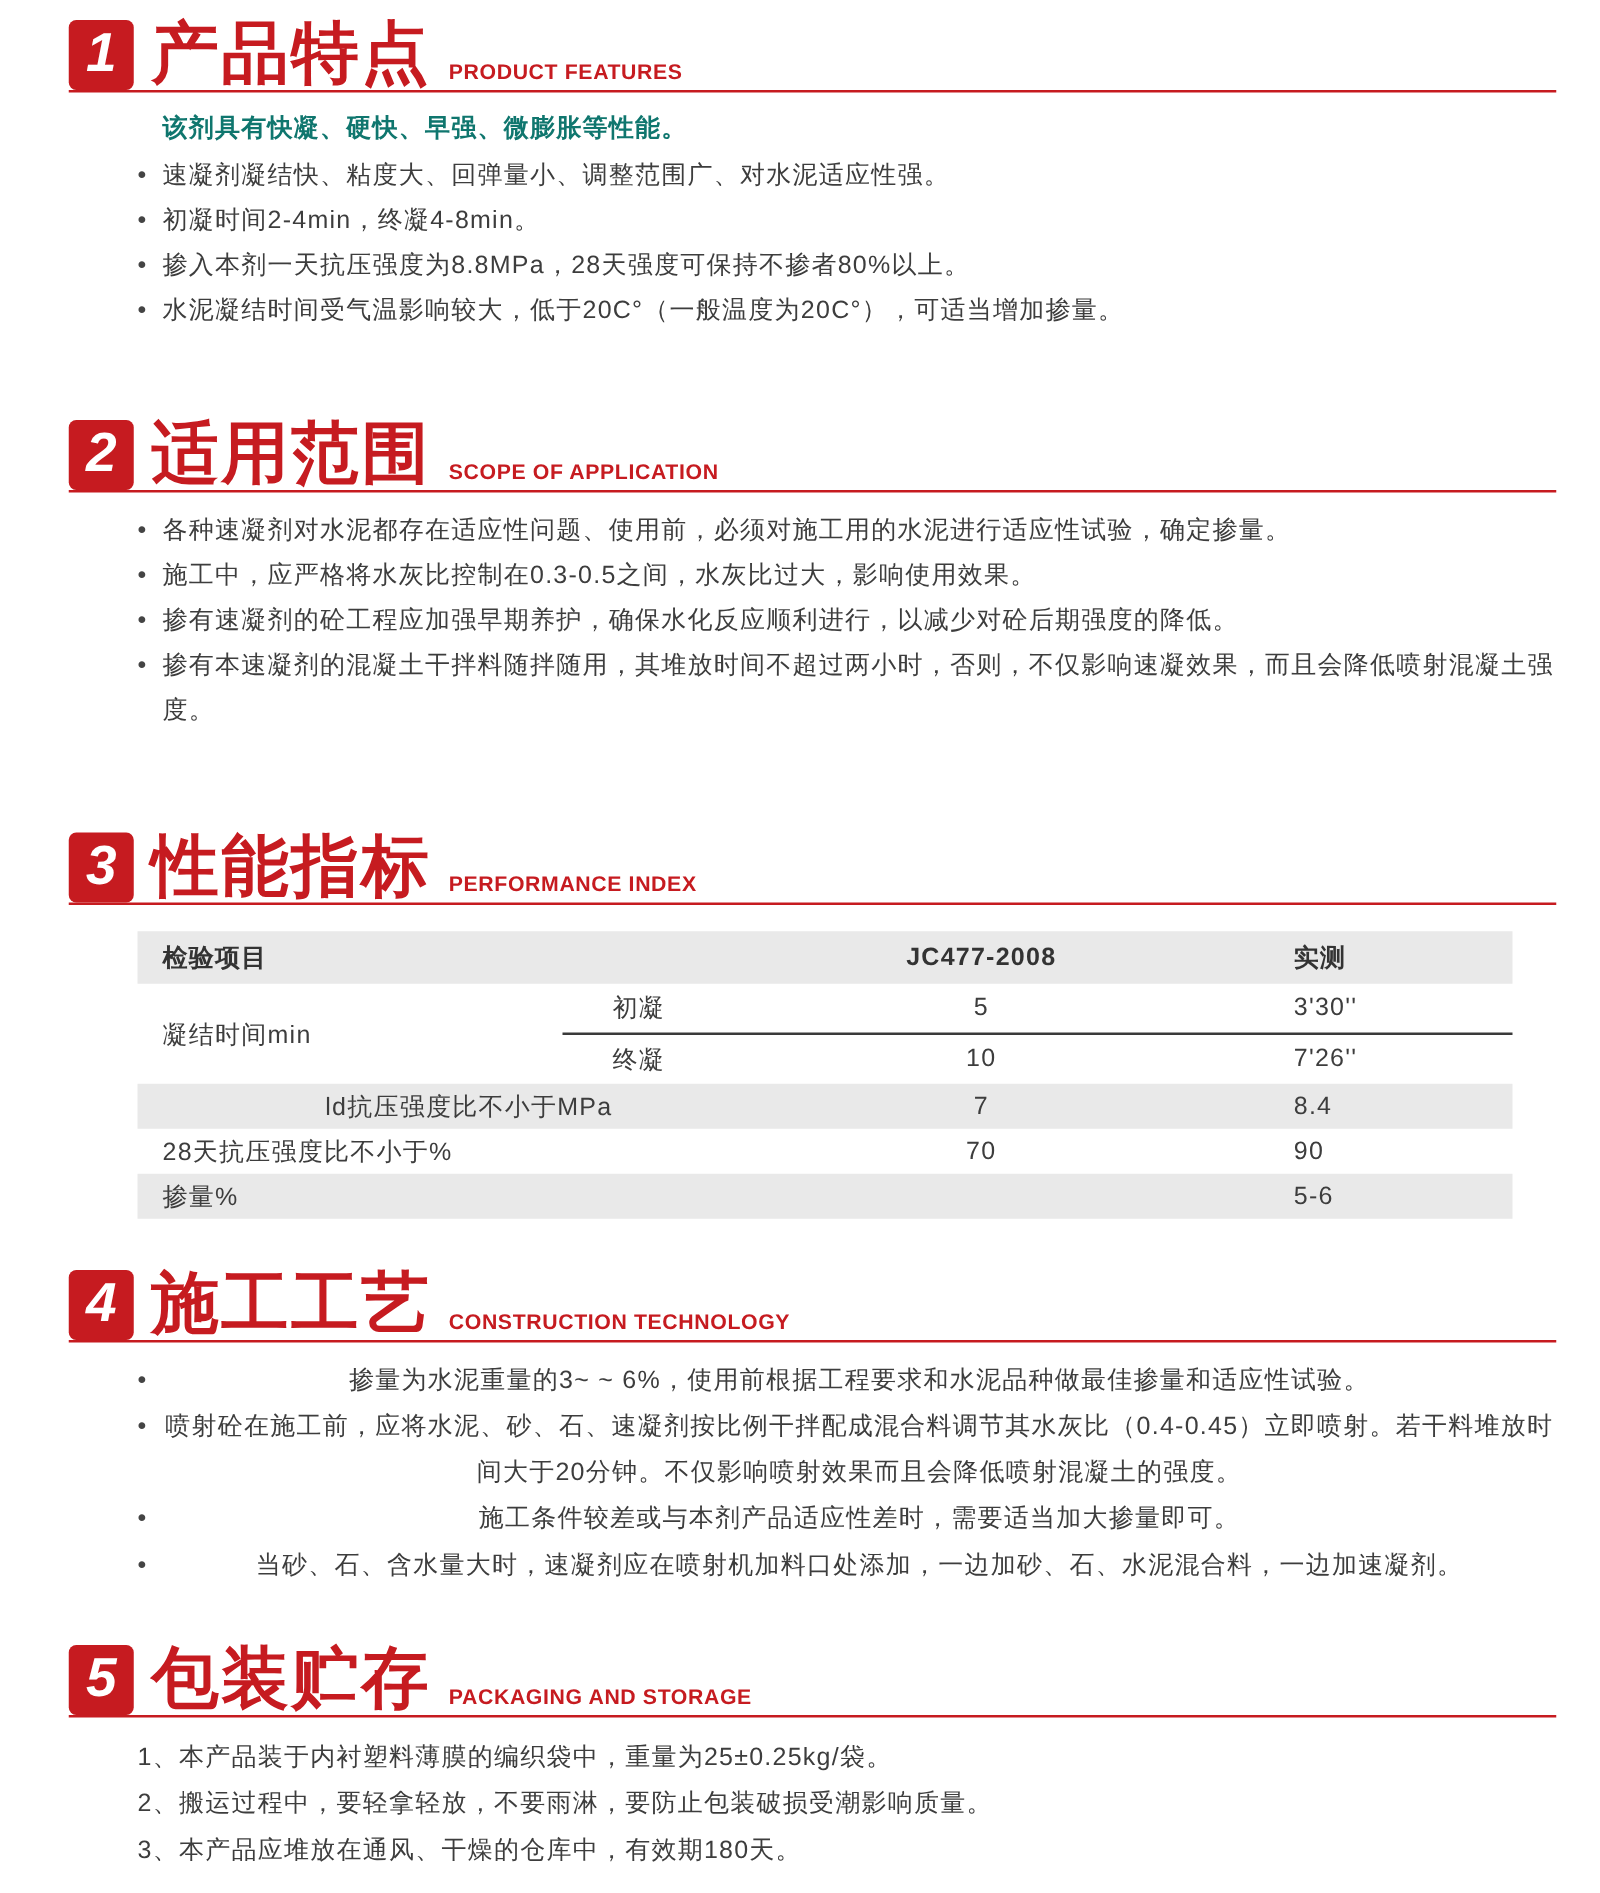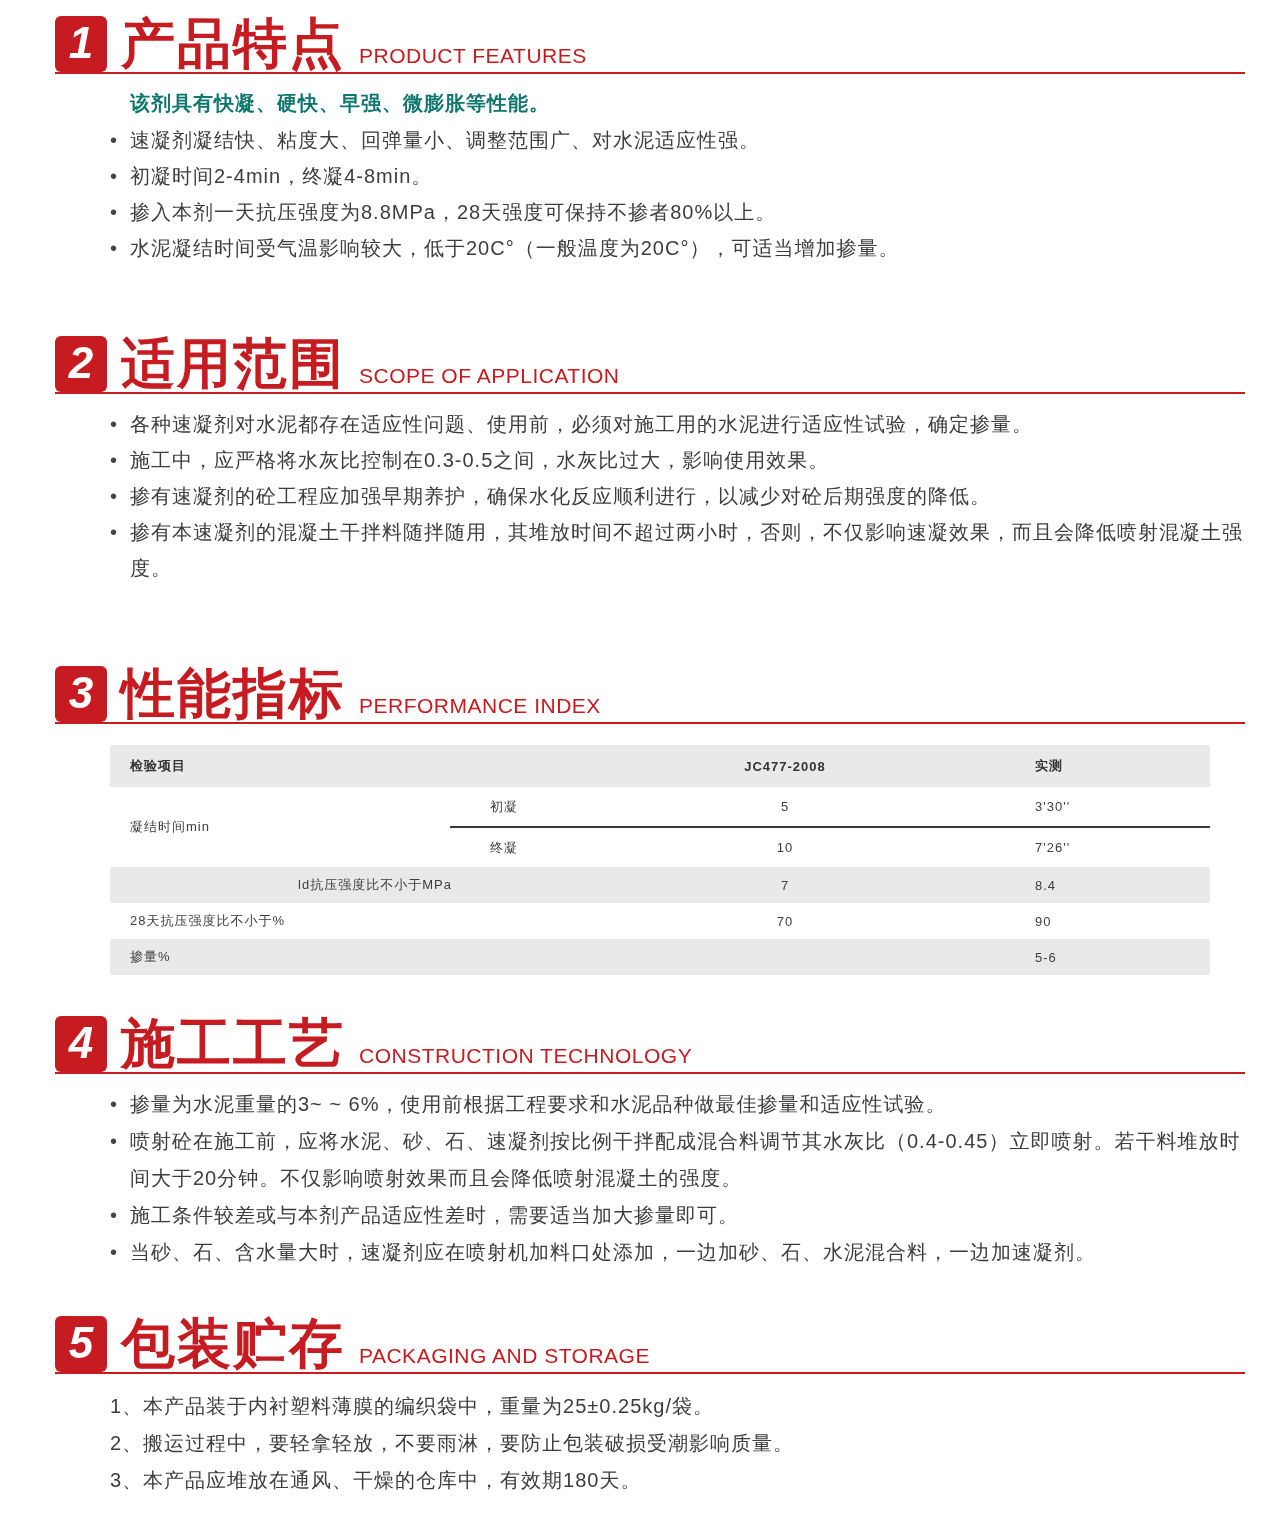--- a/index.html
+++ b/index.html
@@ -23,32 +23,32 @@
   .badge{
     width:52px;height:56px;flex:0 0 52px;background:var(--accent);
     border-radius:6px 6px 6px 6px;color:#fff;font-style:italic;font-weight:bold;
     font-size:44px;text-align:center;line-height:54px;
   }
   .title-zh{
     font-size:54px;font-weight:bold;color:var(--accent);
     line-height:1;letter-spacing:2px;padding-bottom:2px;white-space:nowrap;
   }
   .title-en{
-    font-size:21px;font-weight:normal;color:var(--accent);
+    font-size:17px;font-weight:bold;color:var(--accent);
     line-height:1;padding-bottom:6px;white-space:nowrap;letter-spacing:0.5px;
   }
   .sec-body{margin:12px 35px 0 130px;font-size:20px;letter-spacing:1px;}
   .intro{font-weight:bold;color:#0f766e;font-size:20px;line-height:34px;margin:0 0 2px 0;}
   ul.bullets{list-style:none;margin:2px 0 0 0;padding:0;line-height:36px;}
   ul.bullets li{position:relative;}
   ul.bullets li::before{content:"•";position:absolute;left:-20px;top:0;color:#444;}
-  .wide ul.bullets{line-height:37px;}
+  .wide ul.bullets{line-height:37px;text-align:center;}
   ol.plain{list-style:none;margin:0;padding:0;line-height:37px;}
   
-  .ptable{margin:21px 35px 0 110px;width:1100px;font-size:13px;letter-spacing:1px;}
+  .ptable{margin:21px 35px 0 110px;width:1100px;font-size:20px;letter-spacing:1px;}
   .trow{display:flex;align-items:center;min-height:36px;}
   .trow.head{height:42px;background:var(--band);font-weight:bold;color:#333;}
   .trow.band{background:var(--band);}
   .c1{width:340px;padding-left:20px;}
   .c2{width:170px;padding-left:40px;}
   .c3{width:330px;text-align:center;}
   .c4{width:260px;padding-left:85px;}
   .split{align-items:stretch;min-height:0;}
   .split .c1{display:flex;align-items:center;}
   .split-right{flex:1;display:flex;flex-direction:column;}

